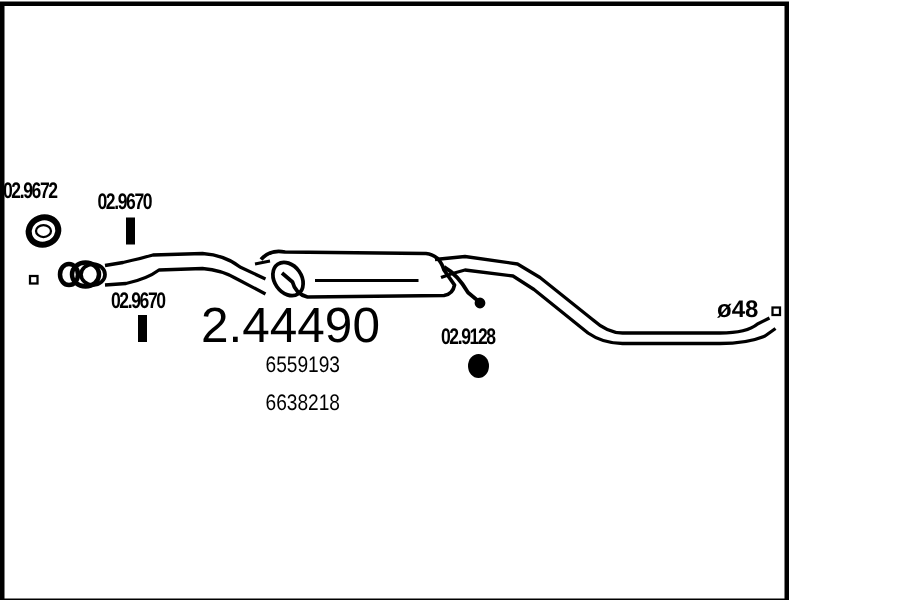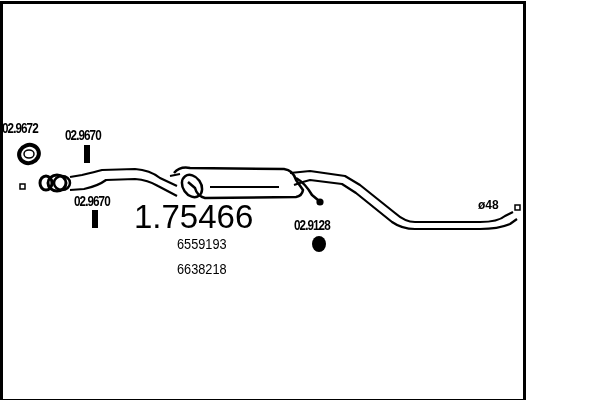--- a/index.html
+++ b/index.html
@@ -3,21 +3,21 @@
   <meta charset="utf-8">
   <style>
     html, body { margin: 0; padding: 0; background: #ffffff; }
     body { width: 600px; height: 400px; position: relative; overflow: hidden; font-family: "Liberation Sans", sans-serif; }
     .frame { position: absolute; left: 0; top: 1px; width: 520px; height: 395px; border: 3px solid #000; border-right-width: 3px; box-sizing: content-box; }
     svg.drawing { position: absolute; left: 0; top: 0; }
     .label { position: absolute; color: #000; white-space: nowrap; line-height: 1; }
     .part { font-family: "Liberation Sans", sans-serif; font-weight: bold; font-size: 15px; letter-spacing: -1.2px; transform: scaleX(0.78); transform-origin: left top; }
     .main-number { font-family: "Liberation Sans", sans-serif; font-size: 33px; letter-spacing: 0px; }
     .oe { font-family: "Liberation Sans", sans-serif; font-size: 15px; transform: scaleX(0.85); transform-origin: left top; }
-    .dia { font-family: "Liberation Sans", sans-serif; font-weight: bold; font-size: 12px; }
+    .dia { font-family: "Liberation Sans", sans-serif; font-weight: bold; font-size: 16px; }
   </style>
 </head>
 <body>
 
 <div class="frame"></div>
 
 <svg class="drawing" width="600" height="400" viewBox="0 0 600 400">
 
   <g>
     <ellipse cx="29" cy="154" rx="10" ry="9" fill="none" stroke="#000" stroke-width="4" transform="rotate(-20 29 154)"></ellipse>
@@ -57,17 +57,17 @@
   </g>
 
   <ellipse cx="319" cy="244" rx="7" ry="8" fill="#000"></ellipse>
 </svg>
 
 <div class="label part" style="left:2px; top:120px;">02.9672</div>
 <div class="label part" style="left:65px; top:127px;">02.9670</div>
 <div class="label part" style="left:74px; top:193px;">02.9670</div>
 <div class="label part" style="left:294px; top:217px;">02.9128</div>
 
-<div class="label main-number" style="left:134px; top:200px;">1.75466</div>
+<div class="label main-number" style="left:134px; top:200px;">2.44490</div>
 <div class="label oe" style="left:177px; top:236px;">6559193</div>
 <div class="label oe" style="left:177px; top:261px;">6638218</div>
 
 <div class="label dia" style="left:478px; top:199px;">ø48</div>
 
 </body></html>

